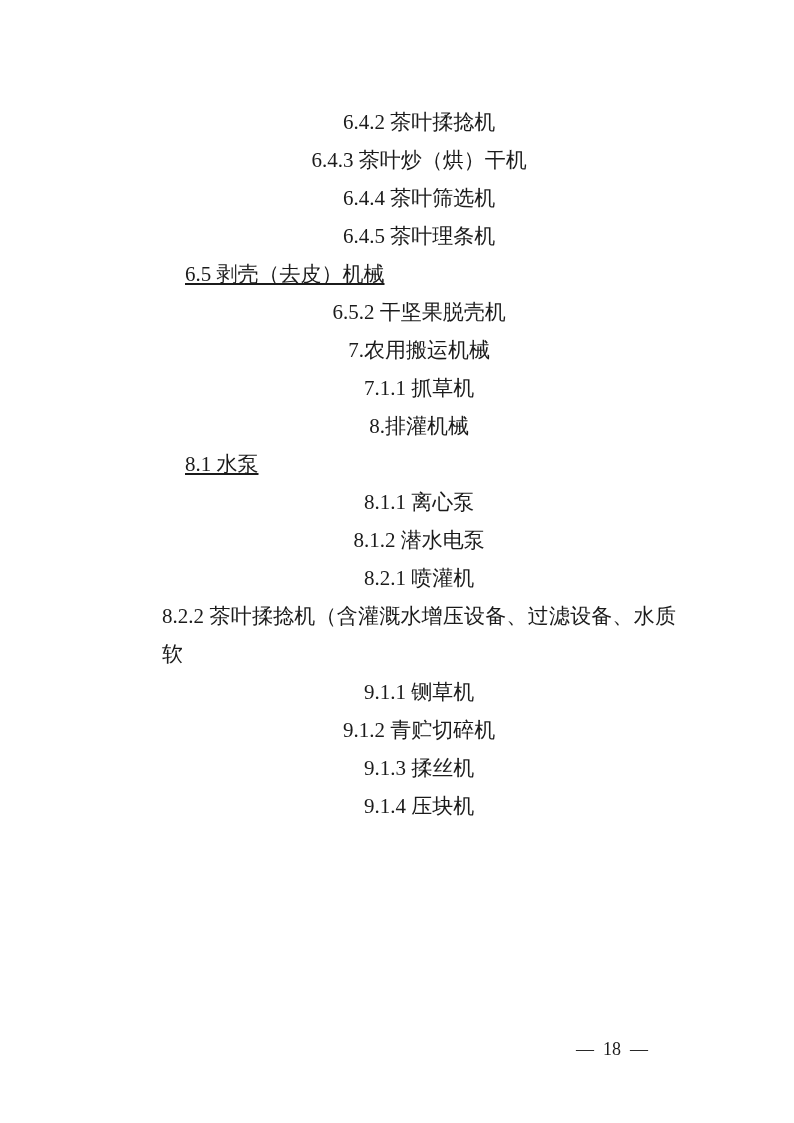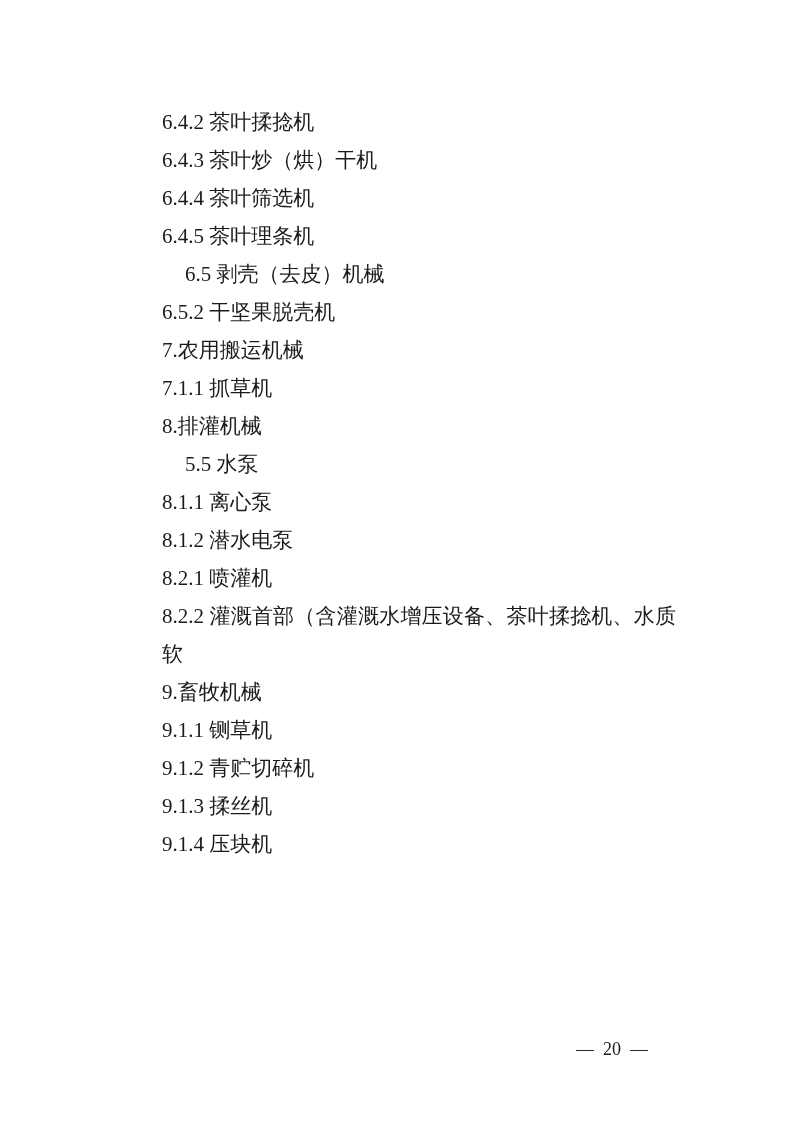--- a/index.html
+++ b/index.html
@@ -22,22 +22,22 @@
     top: 103px;
     width: 558px;
     font-size: 21px;
     line-height: 38px;
   }
   .line {
     white-space: nowrap;
   }
   
   .ind-0 { padding-left: 0; }
-  .ind-2 { padding-left: 44px; }
-  .ind-3 { padding-left: 67px; }
+  .ind-2 { padding-left: 44px; text-align: center; }
+  .ind-3 { padding-left: 67px; text-decoration: underline; }
   
   .justify {
     white-space: normal;
     text-align: justify;
     text-align-last: justify;
   }
   .page-footer {
     position: absolute;
     left: 576px;
     top: 1036px;
@@ -61,31 +61,30 @@
   <main class="content" id="lines-container">
       <div class="line ind-2">6.4.2 茶叶揉捻机</div>
       <div class="line ind-2">6.4.3 茶叶炒（烘）干机</div>
       <div class="line ind-2">6.4.4 茶叶筛选机</div>
       <div class="line ind-2">6.4.5 茶叶理条机</div>
       <div class="line ind-3">6.5 剥壳（去皮）机械</div>
       <div class="line ind-2">6.5.2 干坚果脱壳机</div>
       <div class="line ind-2">7.农用搬运机械</div>
       <div class="line ind-2">7.1.1 抓草机</div>
       <div class="line ind-2">8.排灌机械</div>
-      <div class="line ind-3">5.5 水泵</div>
+      <div class="line ind-3">8.1 水泵</div>
       <div class="line ind-2">8.1.1 离心泵</div>
       <div class="line ind-2">8.1.2 潜水电泵</div>
       <div class="line ind-2">8.2.1 喷灌机</div>
-      <div class="line ind-2 justify">8.2.2 灌溉首部（含灌溉水增压设备、茶叶揉捻机、水质软</div>
-      <div class="line ind-2">9.畜牧机械</div>
+      <div class="line ind-2 justify">8.2.2 茶叶揉捻机（含灌溉水增压设备、过滤设备、水质软</div>
       <div class="line ind-2">9.1.1 铡草机</div>
       <div class="line ind-2">9.1.2 青贮切碎机</div>
       <div class="line ind-2">9.1.3 揉丝机</div>
       <div class="line ind-2">9.1.4 压块机</div>
     </main>
 
   <footer class="page-footer">
     <span class="dash">—</span>
-    <span>20</span>
+    <span>18</span>
     <span class="dash">—</span>
   </footer>
 
 </div>
 
 </body></html>

